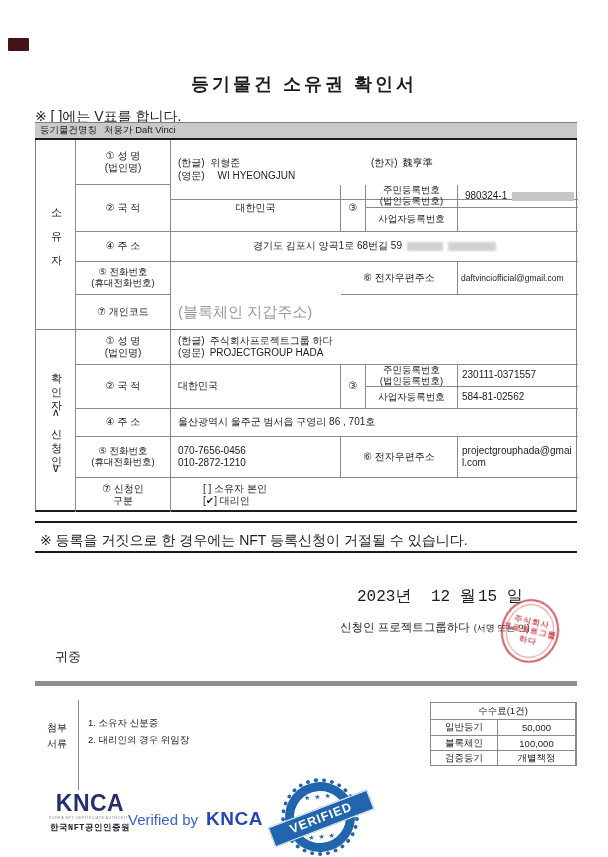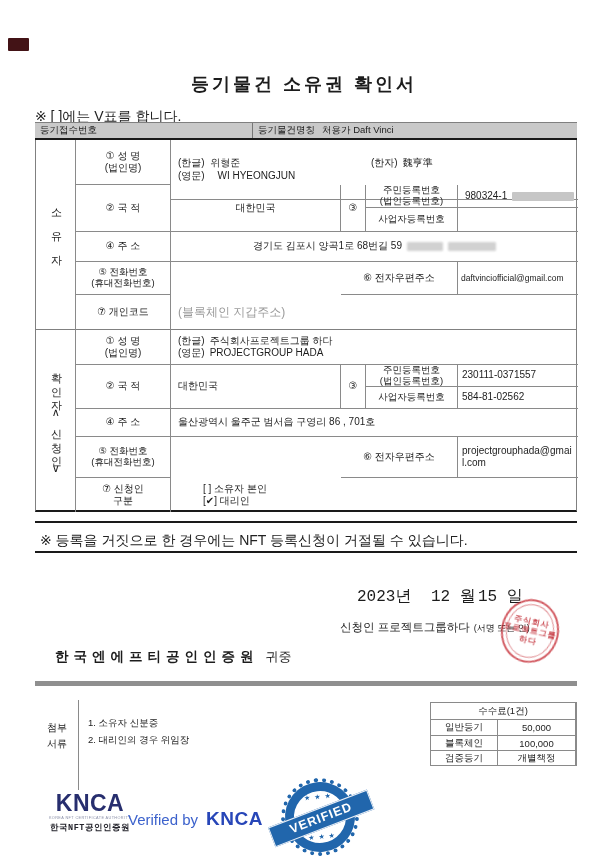--- a/index.html
+++ b/index.html
@@ -26,21 +26,21 @@
   .cl{align-items:flex-start;text-align:left;padding-left:7px;}
   .nbr{border-right:none;} .nbb{border-bottom:none;}
   .f9{font-size:9.5px;line-height:1.12;}
   .f85{font-size:8.5px;}
   .vlabel{writing-mode:vertical-rl;text-orientation:upright;font-size:11px;margin:auto;}
   .vsp{letter-spacing:12px;}
   .vsp2{letter-spacing:2.5px;}
   .rowline{display:flex;flex-direction:row;align-items:center;gap:5px;}
   .redact-bar{display:inline-block;background:#c6c6c6;border-radius:1px;}
   .blurred{filter:blur(1.2px);opacity:.8;}
-  .placeholder{color:#9a9a9a;font-size:12px;}
+  .placeholder{color:#9a9a9a;font-size:15px;}
   .wrapmail{word-break:break-all;padding-right:4px;}
   .hrule{position:absolute;left:35px;width:542px;height:0;border-top:2px solid #1a1a1a;}
   .graybar{position:absolute;left:35px;top:681px;width:542px;height:5px;background:#8f8f8f;}
   .datetxt{position:absolute;font-size:16px;font-family:Liberation Mono, monospace;}
   .sigline{position:absolute;left:340px;top:620px;font-size:11.5px;display:flex;align-items:baseline;gap:4px;}
   .sig-suffix{font-size:9px;}
   .seal{position:absolute;left:501px;top:599px;width:54px;height:60px;border:2px solid rgba(198,48,56,.78);
         border-radius:50%;transform:rotate(12deg);display:flex;flex-direction:column;align-items:center;
         justify-content:center;color:rgba(193,42,52,.85);filter:blur(.4px);}
   .seal-inner{position:absolute;inset:3px;border:1px solid rgba(198,48,56,.55);border-radius:50%;}
@@ -78,21 +78,20 @@
 
 <div class="page">
 
   <div class="corner-mark"></div>
 
   <div class="doc-title">등기물건 소유권 확인서</div>
 
   <div class="small-note" style="left:35px;top:108px;">※ [ ]에는 V표를 합니다.</div>
 
   <div class="band">
-    <div class="bcell b1">등기접수번호</div>
     <div class="bcell b2">
       <span>등기물건명칭</span>
       <span>처용가 Daft Vinci</span>
     </div>
   </div>
 
   <div class="tbl tbl-owner">
     <div class="c cx nbb" style="left:0;top:0;width:40px;height:190px;">
       <span class="vlabel vsp">소유자</span>
     </div>
@@ -174,20 +173,24 @@
     </div>
     <div class="c cl nbr" style="left:422px;top:35px;width:120px;height:22px;padding-left:4px;">230111-0371557</div>
     <div class="c cx f9" style="left:330px;top:57px;width:92px;height:22px;">사업자등록번호</div>
     <div class="c cl nbr" style="left:422px;top:57px;width:120px;height:22px;padding-left:4px;">584-81-02562</div>
     <div class="c cx" style="left:40px;top:79px;width:95px;height:28px;">④ 주 소</div>
     <div class="c cl nbr" style="left:135px;top:79px;width:407px;height:28px;">울산광역시 울주군 범서읍 구영리 86 , 701호</div>
     <div class="c cx f9" style="left:40px;top:107px;width:95px;height:41px;">
       <span>⑤ 전화번호</span>
       <span>(휴대전화번호)</span>
     </div>
+    <div class="c cl" style="left:135px;top:107px;width:170px;height:41px;">
+      <span>070-7656-0456</span>
+      <span>010-2872-1210</span>
+    </div>
     <div class="c cx" style="left:305px;top:107px;width:117px;height:41px;">⑥ 전자우편주소</div>
     <div class="c cl nbr wrapmail" style="left:422px;top:107px;width:120px;height:41px;padding-left:4px;">projectgrouphada@gmail.com</div>
     <div class="c cl nbr nbb" style="left:135px;top:148px;width:407px;height:34px;padding-left:32px;">
       <span>[ ] 소유자 본인</span>
       <span>[✔] 대리인</span>
     </div>
     <div class="c cx nbb" style="left:40px;top:148px;width:95px;height:34px;">
       <span>⑦ 신청인</span>
       <span>구분</span>
     </div>
@@ -206,21 +209,20 @@
     <span class="sig-suffix">(서명 또는 인)</span>
   </div>
   <div class="seal">
     <div class="seal-inner"></div>
     <span>주식회사</span>
     <span>프로젝트그룹</span>
     <span>하다</span>
   </div>
 
   <div class="recipient">
-    <span class="rname">한국엔에프티공인인증원</span>
     <span class="rhon">귀중</span>
   </div>
 
   <div class="graybar"></div>
 
   <div class="attach-divider"></div>
   <div class="attach-label">
     <div>첨부</div>
     <div>서류</div>
   </div>

